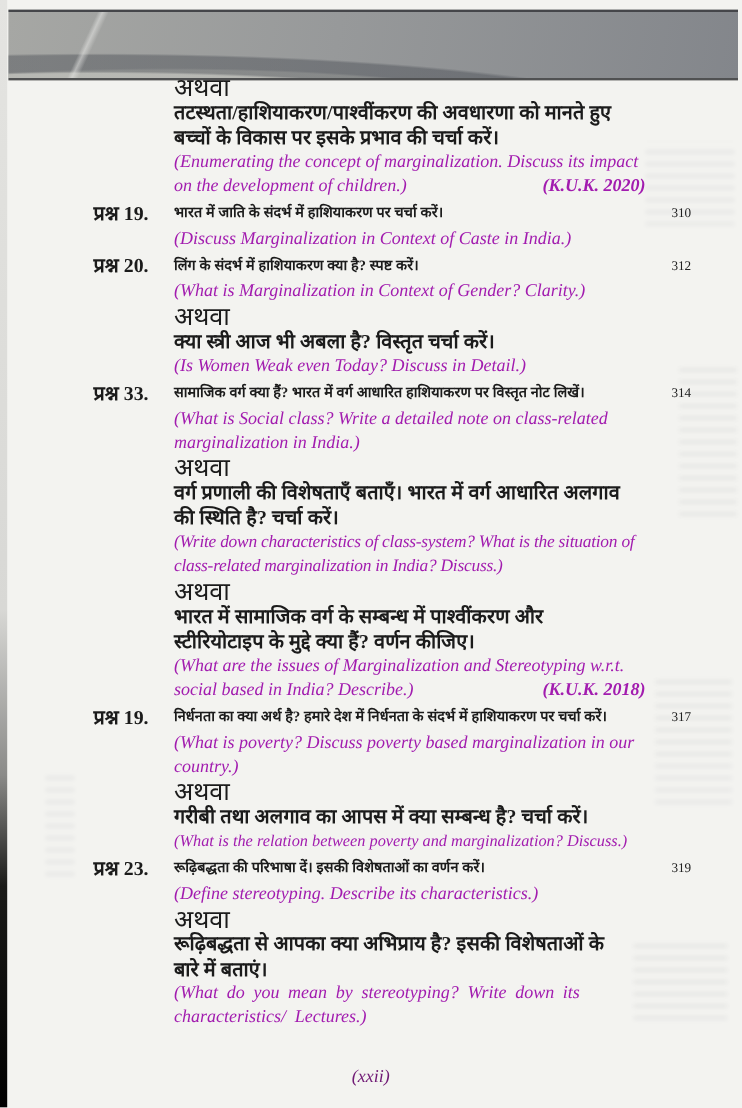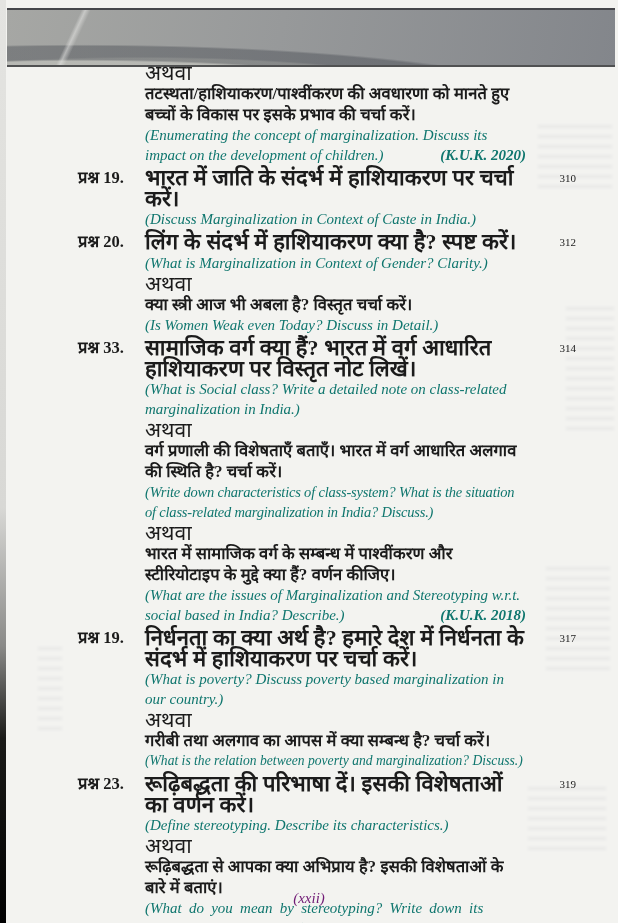--- a/index.html
+++ b/index.html
@@ -44,30 +44,30 @@
   .c {
     text-align:left; font-weight:400; font-size:21px; line-height:18px;
     margin:2px 50px 1px 67px;
   }
   .h {
     font-weight:700; font-size:16.5px; line-height:21px;
     margin:0 50px 0 67px; letter-spacing:.1px;
   }
   .e {
     font-style:italic; font-size:15px; line-height:20px;
-    margin:0 50px 2px 67px; position:relative; color:#0f766e;
+    margin:0 38px 2px 67px; position:relative; color:#a21caf;
   }
   .e .tag { position:absolute; right:0; bottom:0; font-weight:700; font-style:italic; }
   .e.tight  { font-size:13.6px; }
   .e.tight2 { font-size:14.5px; letter-spacing:-.2px; }
   .e.wide   { word-spacing:3.5px; }
 
   .q { display:grid; grid-template-columns:67px 1fr 50px; align-items:start; }
   .ql { font-weight:700; font-size:16.5px; line-height:21px; }
-  .qt { font-weight:700; font-size:22px; line-height:21px; letter-spacing:.1px; }
+  .qt { font-weight:700; font-size:12px; line-height:21px; letter-spacing:.1px; }
   .qp { text-align:right; font-size:11px; line-height:21px; padding-top:1px; color:#222; }
 
   .footer {
     position:absolute; bottom:16px; left:0; width:100%;
     text-align:center; font-style:italic; font-size:15px; color:#701a75;
   }
 </style>
 </head>
 <body>
 

